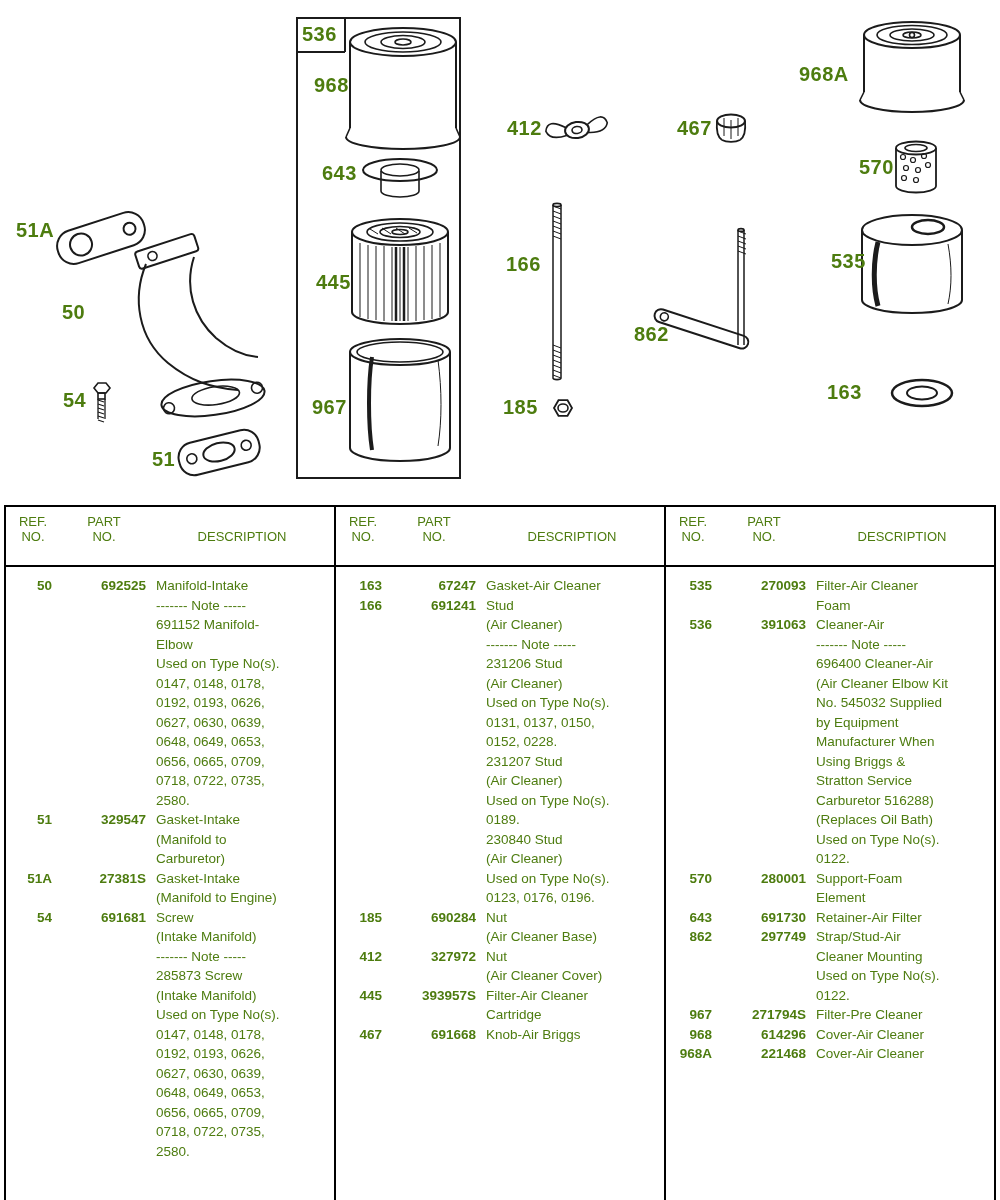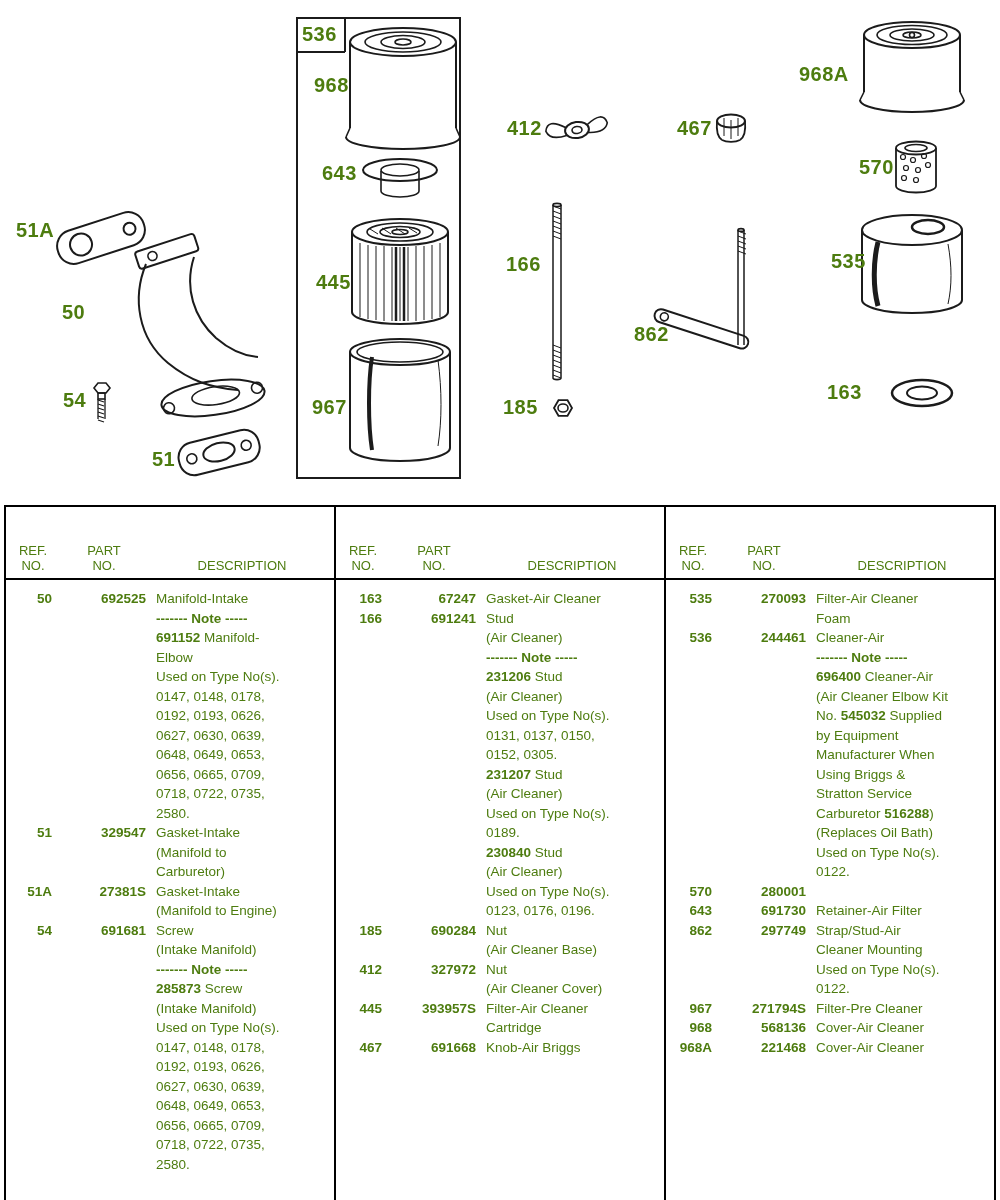--- a/index.html
+++ b/index.html
@@ -8,27 +8,27 @@
   
   .diagram{position:absolute;left:0;top:0;width:1000px;height:505px;}
   .diagram svg{position:absolute;left:0;top:0;}
   .dlabel{position:absolute;font-weight:bold;font-size:20px;line-height:20px;letter-spacing:.5px;}
   
   .table{position:absolute;left:4px;right:4px;top:505px;bottom:0;display:flex;
          border:2px solid #000;border-bottom:none;background:#fff;}
   .col{flex:1 1 0;min-width:0;display:flex;flex-direction:column;}
   .col + .col{border-left:2px solid #000;}
   .thead{display:grid;grid-template-columns:38px 84px 1fr;gap:0 10px;
-         padding:7px 6px 5px 8px;border-bottom:2px solid #000;margin-top:29px;}
+         padding:7px 6px 21px 8px;border-bottom:2px solid #000;}
   .th{text-align:center;font-size:13px;line-height:15px;}
   .entries{padding:9px 4px 0 8px;font-size:13.5px;line-height:19.5px;}
   .entry{display:grid;grid-template-columns:38px 84px 1fr;gap:0 10px;align-items:start;}
   .entry .ref,.entry .part{font-weight:bold;text-align:right;white-space:nowrap;}
   .desc .line{white-space:nowrap;min-height:19.5px;}
-  .desc b{font-weight:bold;}
+  .desc b{font-weight:normal;}
 </style>
 </head>
 <body>
 
 <div class="page">
 
   <div class="diagram">
     <svg width="1000" height="505" viewBox="0 0 1000 505" fill="none" stroke="#1b1b1b" stroke-width="1.6">
 
       <g>
@@ -307,21 +307,21 @@
             <div class="ref">166</div>
             <div class="part">691241</div>
             <div class="desc">
               <div class="line"><span>Stud</span></div>
               <div class="line"><span>(Air Cleaner)</span></div>
               <div class="line"><b>------- Note -----</b></div>
               <div class="line"><b>231206</b><span> Stud</span></div>
               <div class="line"><span>(Air Cleaner)</span></div>
               <div class="line"><span>Used on Type No(s).</span></div>
               <div class="line"><span>0131, 0137, 0150,</span></div>
-              <div class="line"><span>0152, 0305.</span></div>
+              <div class="line"><span>0152, 0228.</span></div>
               <div class="line"><b>231207</b><span> Stud</span></div>
               <div class="line"><span>(Air Cleaner)</span></div>
               <div class="line"><span>Used on Type No(s).</span></div>
               <div class="line"><span>0189.</span></div>
               <div class="line"><b>230840</b><span> Stud</span></div>
               <div class="line"><span>(Air Cleaner)</span></div>
               <div class="line"><span>Used on Type No(s).</span></div>
               <div class="line"><span>0123, 0176, 0196.</span></div>
             </div>
           </div>
@@ -377,40 +377,44 @@
           <div class="entry">
             <div class="ref">535</div>
             <div class="part">270093</div>
             <div class="desc">
               <div class="line"><span>Filter-Air Cleaner</span></div>
               <div class="line"><span>Foam</span></div>
             </div>
           </div>
           <div class="entry">
             <div class="ref">536</div>
-            <div class="part">244461</div>
+            <div class="part">391063</div>
             <div class="desc">
               <div class="line"><span>Cleaner-Air</span></div>
               <div class="line"><b>------- Note -----</b></div>
               <div class="line"><b>696400</b><span> Cleaner-Air</span></div>
               <div class="line"><span>(Air Cleaner Elbow Kit</span></div>
               <div class="line"><span>No. </span><b>545032</b><span> Supplied</span></div>
               <div class="line"><span>by Equipment</span></div>
               <div class="line"><span>Manufacturer When</span></div>
               <div class="line"><span>Using Briggs &amp;</span></div>
               <div class="line"><span>Stratton Service</span></div>
               <div class="line"><span>Carburetor </span><b>516288</b><span>)</span></div>
               <div class="line"><span>(Replaces Oil Bath)</span></div>
               <div class="line"><span>Used on Type No(s).</span></div>
               <div class="line"><span>0122.</span></div>
             </div>
           </div>
           <div class="entry">
             <div class="ref">570</div>
             <div class="part">280001</div>
+            <div class="desc">
+              <div class="line"><span>Support-Foam</span></div>
+              <div class="line"><span>Element</span></div>
+            </div>
           </div>
           <div class="entry">
             <div class="ref">643</div>
             <div class="part">691730</div>
             <div class="desc">
               <div class="line"><span>Retainer-Air Filter</span></div>
             </div>
           </div>
           <div class="entry">
             <div class="ref">862</div>
@@ -424,21 +428,21 @@
           </div>
           <div class="entry">
             <div class="ref">967</div>
             <div class="part">271794S</div>
             <div class="desc">
               <div class="line"><span>Filter-Pre Cleaner</span></div>
             </div>
           </div>
           <div class="entry">
             <div class="ref">968</div>
-            <div class="part">568136</div>
+            <div class="part">614296</div>
             <div class="desc">
               <div class="line"><span>Cover-Air Cleaner</span></div>
             </div>
           </div>
           <div class="entry">
             <div class="ref">968A</div>
             <div class="part">221468</div>
             <div class="desc">
               <div class="line"><span>Cover-Air Cleaner</span></div>
             </div>

